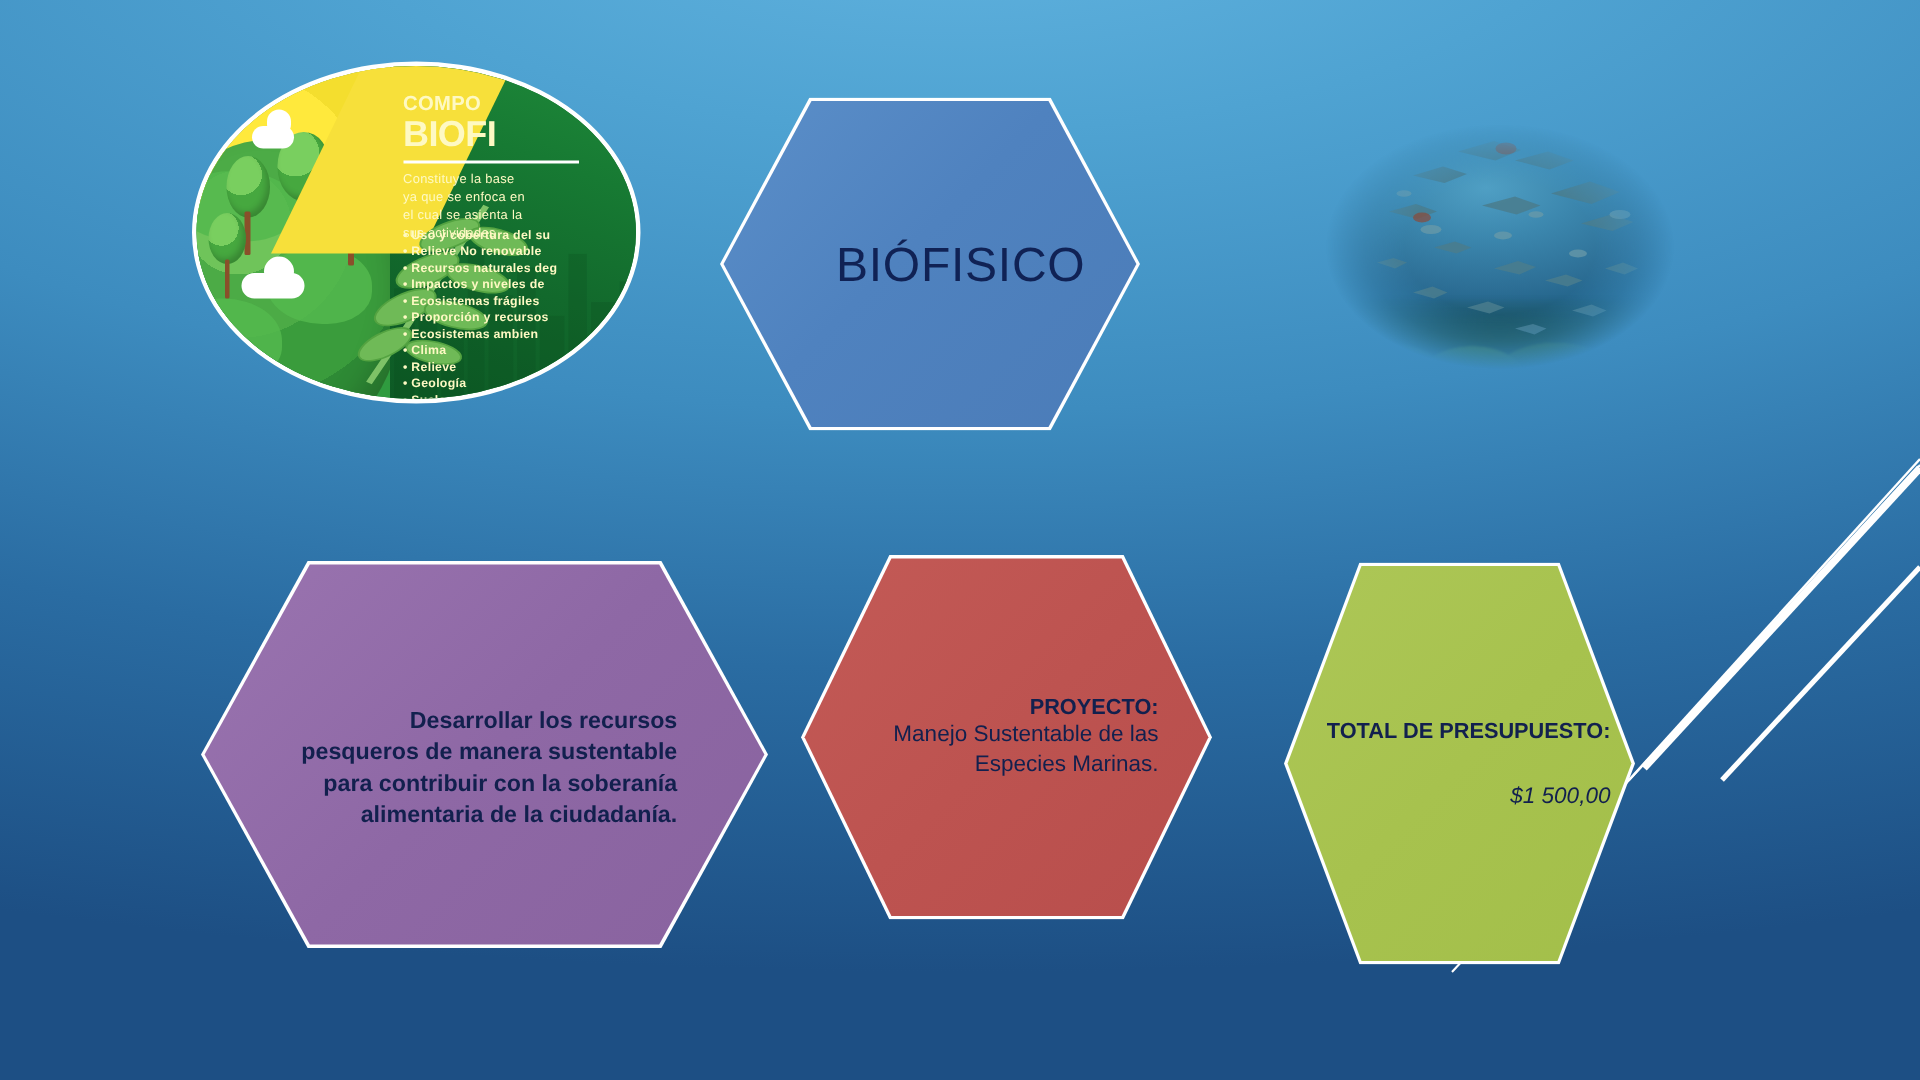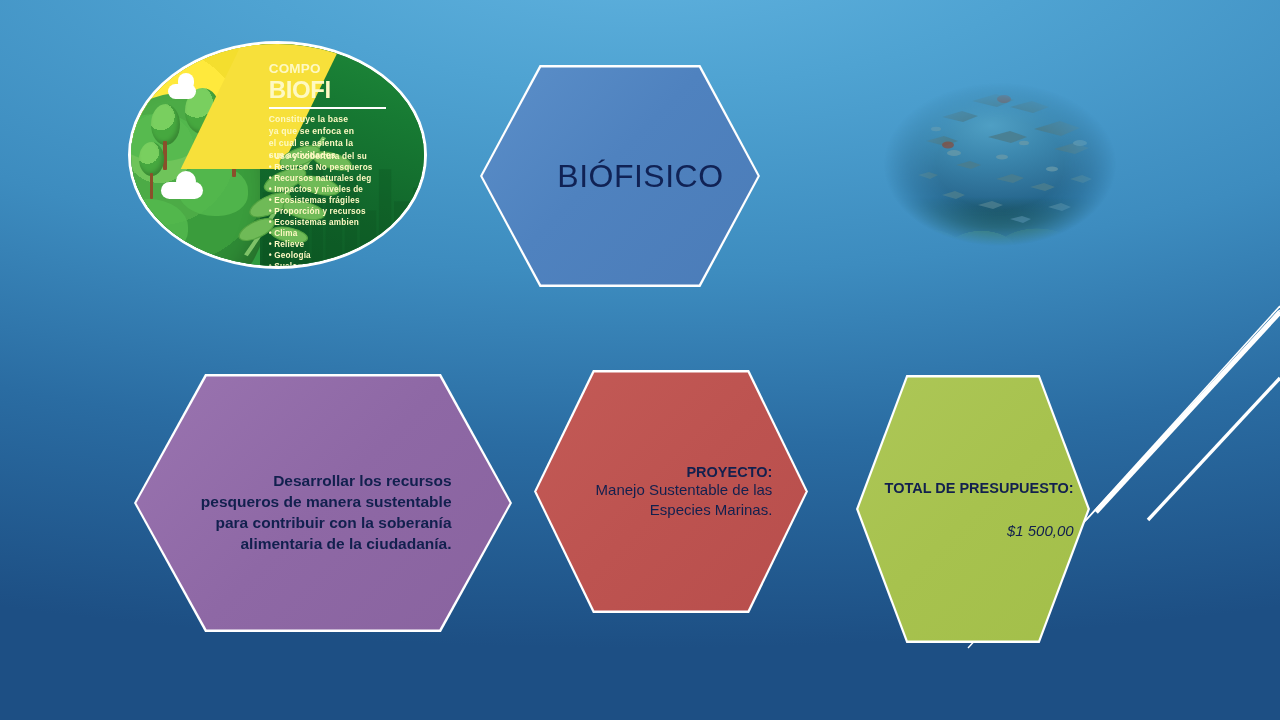--- a/index.html
+++ b/index.html
@@ -95,21 +95,21 @@
   }
   .ic-leaf {
     position: absolute; left: 30%; bottom: 2%;
     width: 46%; height: 58%;
   }
 
   .ic-txt { position: absolute; color: #fef9c3; font-weight: bold; letter-spacing: .2px; }
   .ic-head1 { left: 47%; top: 7.5%;  font-size: 13.5px; }
   .ic-head2 { left: 47%; top: 14.5%; font-size: 24px; letter-spacing: -.4px; }
   .ic-rule  { position: absolute; left: 47%; top: 28.5%; width: 40%; height: 2px; background: #fff; }
-  .ic-para  { left: 47%; top: 31%; font-size: 8.6px; font-weight: bold; line-height: 1.42; width: 62%; }
+  .ic-para  { left: 47%; top: 31%; font-size: 8.6px; font-weight: normal; line-height: 1.42; width: 62%; }
   .ic-list  { left: 47%; top: 48.5%; font-size: 8.2px; font-weight: bold; line-height: 1.34; width: 66%; }
   .ic-list div { white-space: nowrap; }
 
   
   #sea-oval {
     position: absolute;
     left: 884px; top: 83px;
     width: 232px; height: 163px;
   }
   #sea-oval .sea-img {
@@ -265,21 +265,21 @@
       <div class="ic-txt ic-head2">BIOFI</div>
       <div class="ic-rule"></div>
       <div class="ic-txt ic-para" id="ic-para">
           <div>Constituye la base</div>
           <div>ya que se enfoca en</div>
           <div>el cual se asienta la</div>
           <div>sus actividades</div>
         </div>
       <div class="ic-txt ic-list" id="ic-list">
           <div>• Uso y cobertura del su</div>
-          <div>• Recursos No pesqueros</div>
+          <div>• Relieve No renovable</div>
           <div>• Recursos naturales deg</div>
           <div>• Impactos y niveles de</div>
           <div>• Ecosistemas frágiles</div>
           <div>• Proporción y recursos</div>
           <div>• Ecosistemas ambien</div>
           <div>• Clima</div>
           <div>• Relieve</div>
           <div>• Geología</div>
           <div>• Suelos</div>
         </div>

